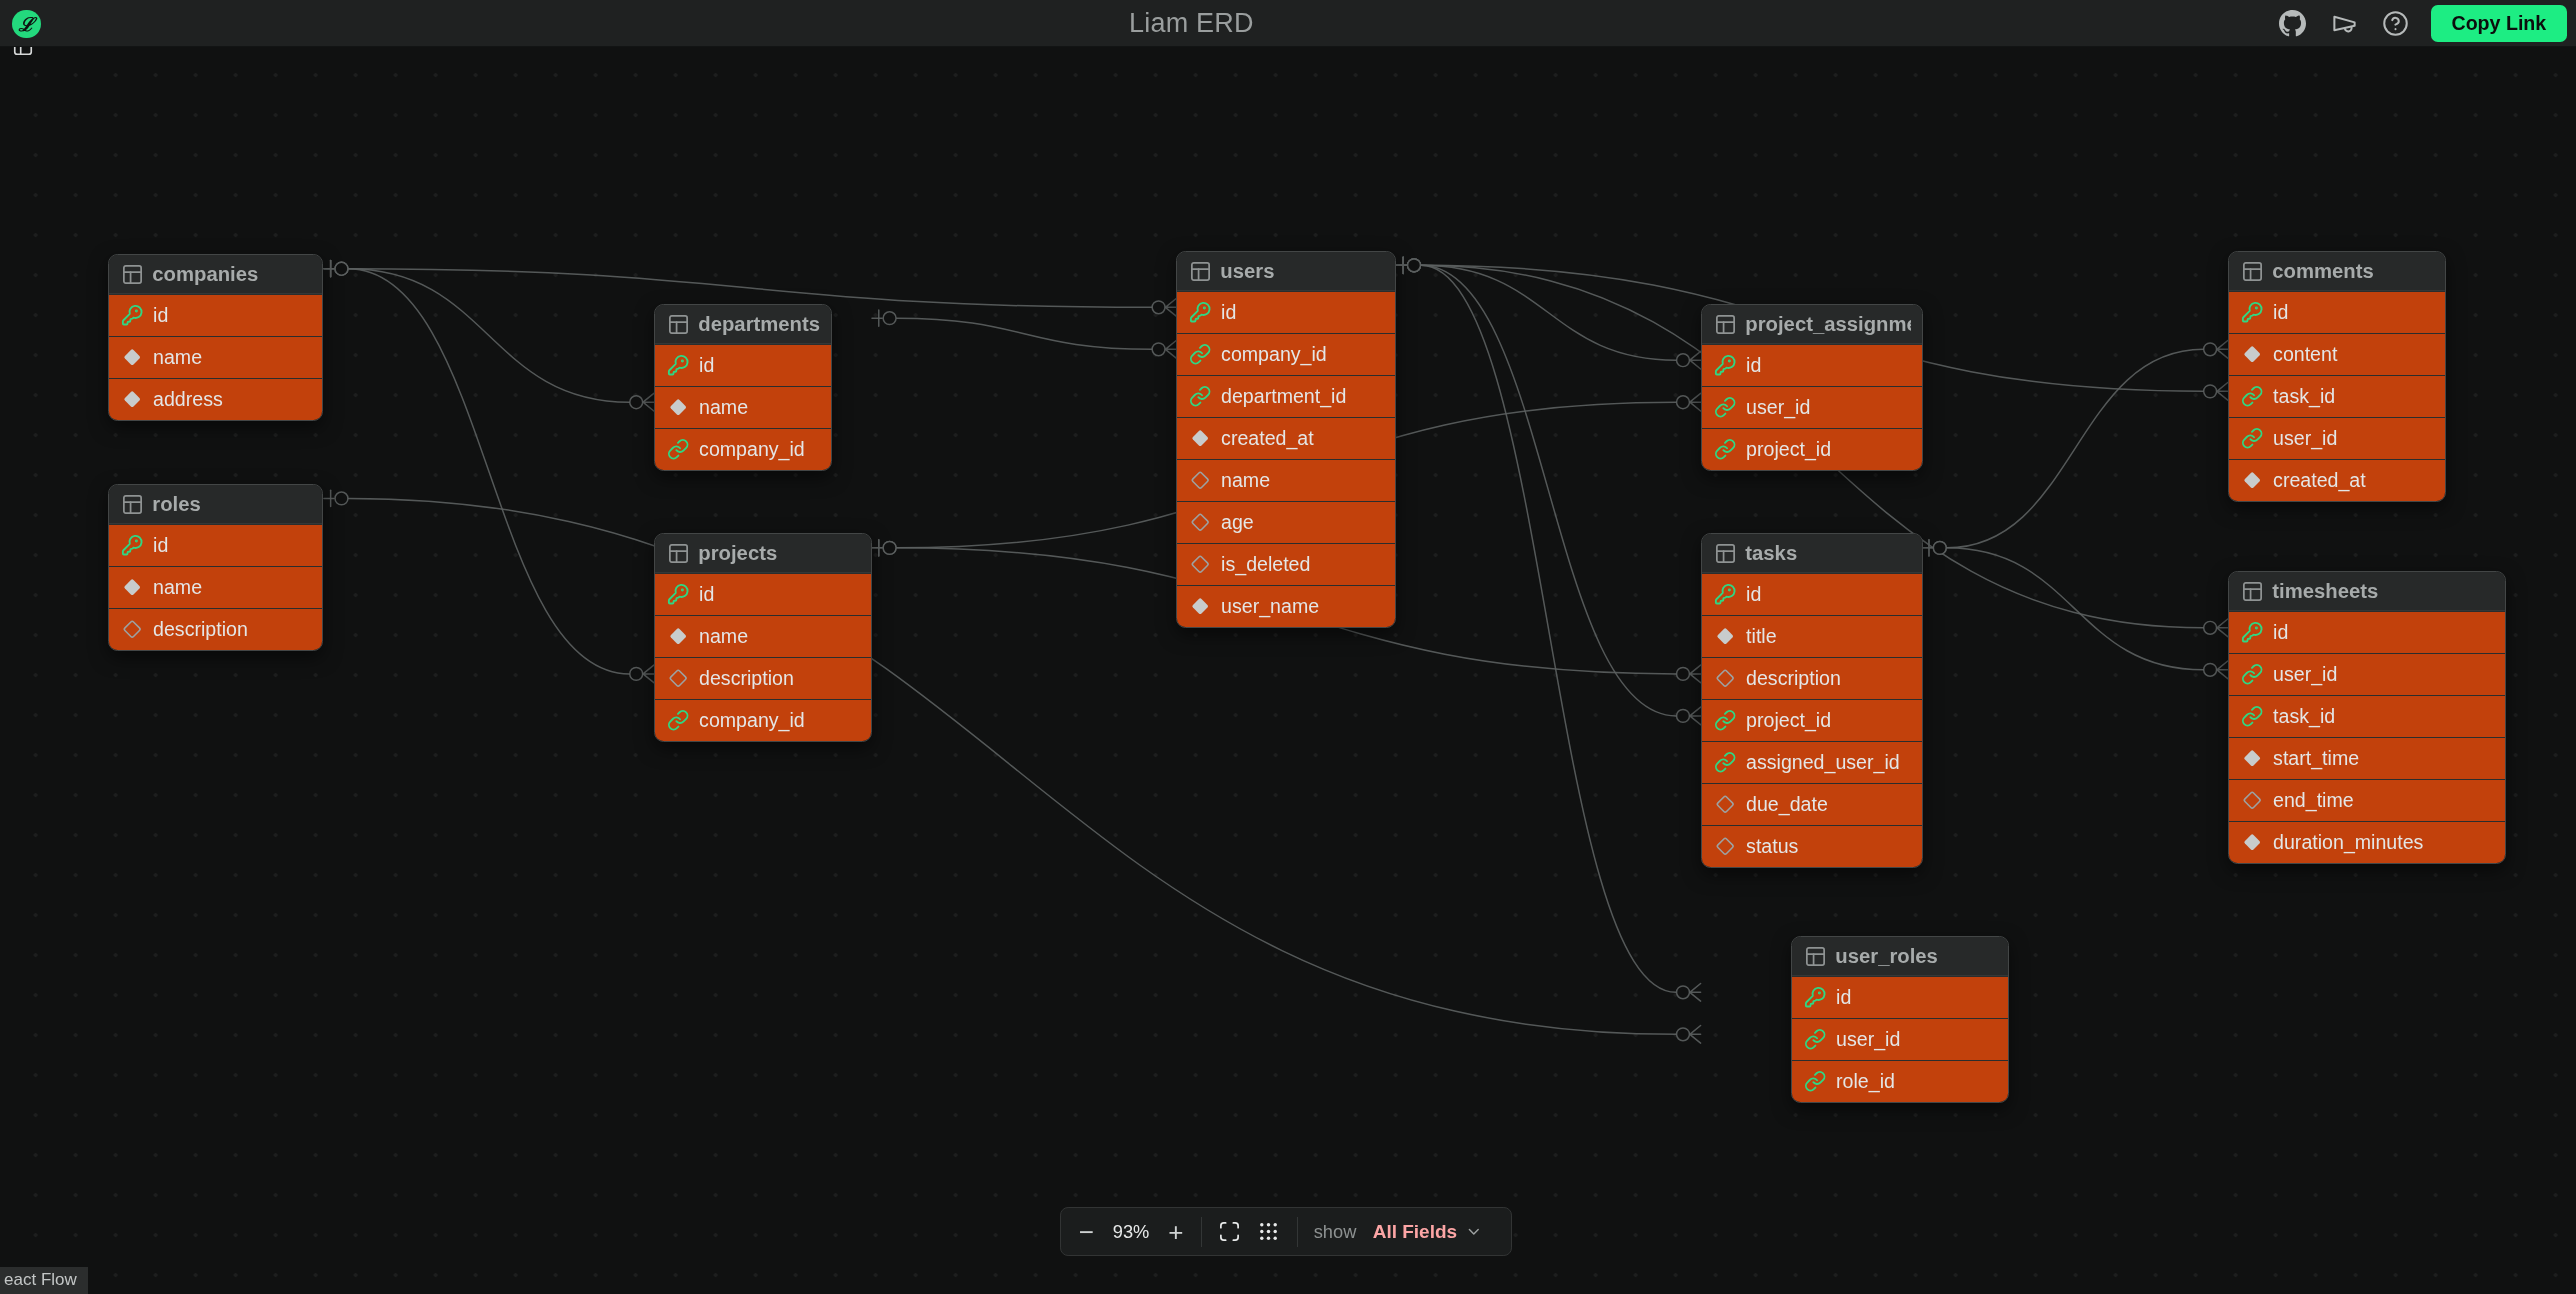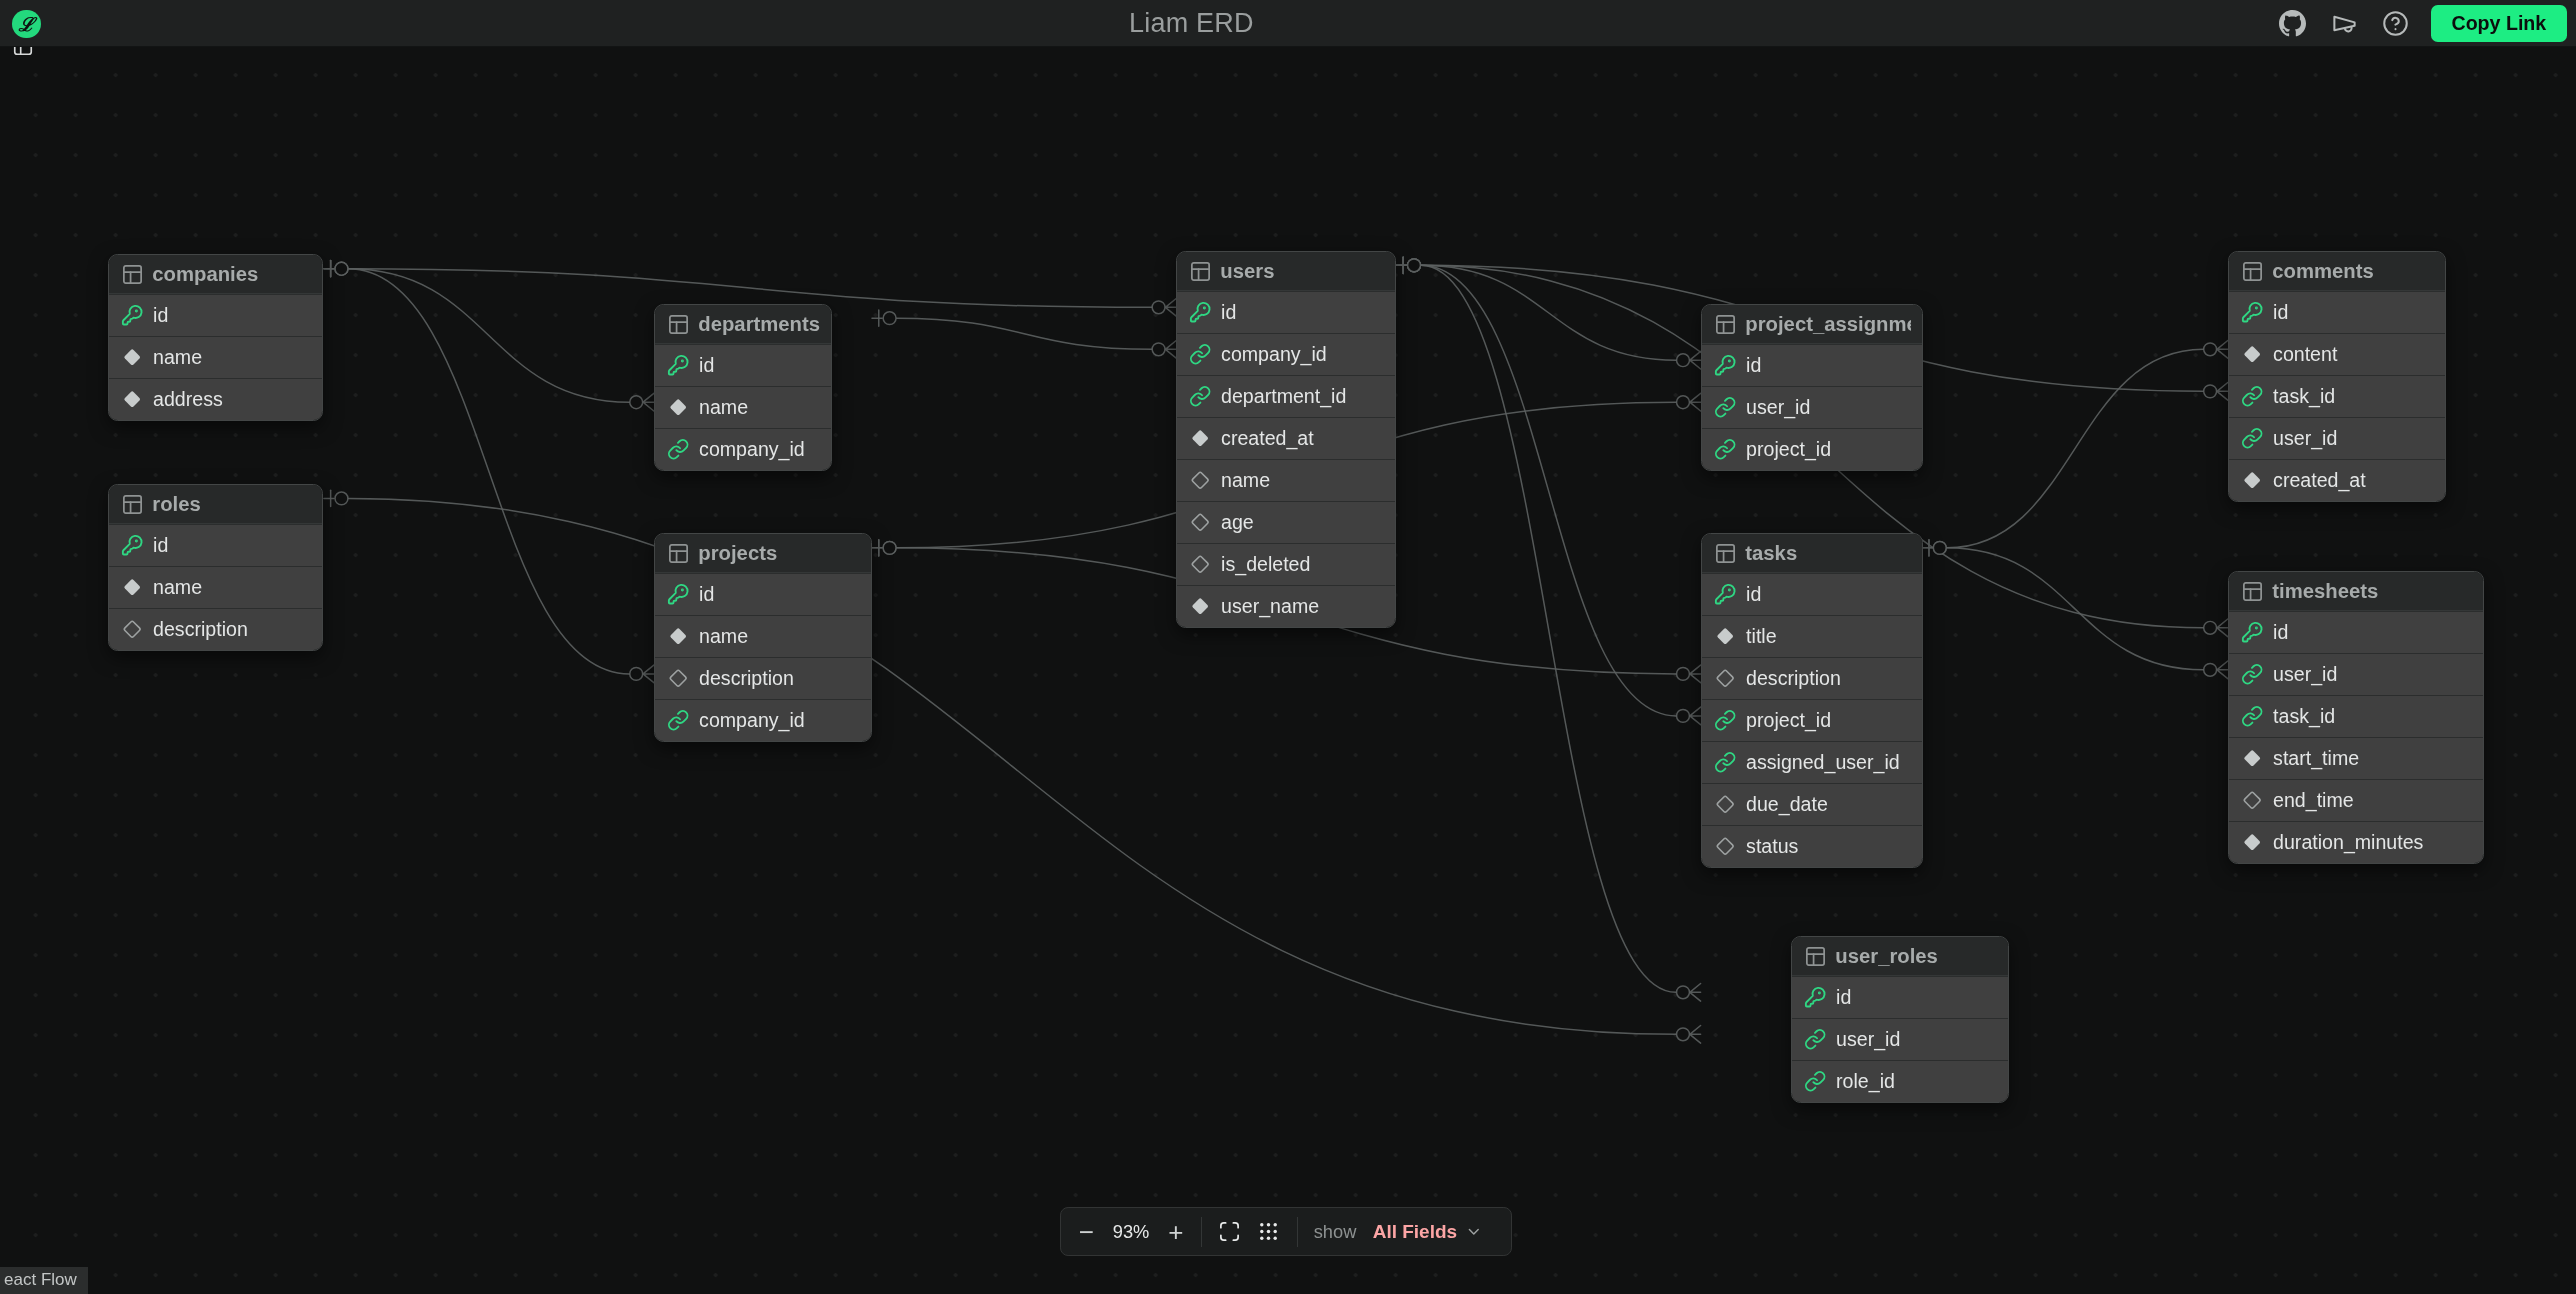--- a/index.html
+++ b/index.html
@@ -25,21 +25,21 @@
   .sidebar-toggle svg { width:22px; height:22px; }
 
   #edges { position:absolute; left:0; top:0; width:2576px; height:1247px; pointer-events:none; z-index:1; }
   #nodes { position:absolute; left:0; top:0; width:100%; height:100%; z-index:2; }
 
   
   .table-node { position:absolute; background:#151717; border:1px solid #434646; border-radius:9.5px; overflow:hidden; box-shadow:0 6.8px 17.6px rgba(0,0,0,.5); cursor:grab; }
   .tn-header { height:39px; background:#272929; display:flex; align-items:center; gap:8.8px; padding:0 11.5px; border-bottom:0.7px solid #343737; }
   .tn-header svg { width:23px; height:23px; flex:0 0 auto; }
   .tn-title { color:#a7abab; font-size:20.3px; font-weight:600; white-space:nowrap; overflow:hidden; }
-  .tn-row { height:42px; display:flex; align-items:center; gap:10.2px; padding:0 11.5px; background:#404040; border-top:0.7px solid #2b2d2d; }
+  .tn-row { height:42px; display:flex; align-items:center; gap:10.2px; padding:0 11.5px; background:#c2410c; border-top:0.7px solid #2b2d2d; }
   .tn-row:first-of-type { border-top:none; }
   .tn-row svg { width:22.4px; height:22.4px; flex:0 0 auto; }
   .tn-field { color:#e4e6e6; font-size:19.6px; white-space:nowrap; }
 
   
   .toolbar { position:absolute; left:1060px; top:1207px; width:452px; height:49px; background:#1b1d1d; border:0.7px solid #323434; border-radius:8.1px; display:flex; align-items:center; padding:0 16.3px; gap:16.3px; z-index:5; }
   .tb-btn { background:none; border:none; cursor:pointer; display:flex; align-items:center; justify-content:center; color:#cfd2d2; font-family:"Liberation Sans", sans-serif; }
   .tb-minus,.tb-plus { font-size:26px; line-height:1; padding:0 1.4px; }
   .tb-zoom { color:#e7e9e9; font-size:18.3px; min-width:39px; text-align:center; }
   .tb-div { width:0.7px; height:30px; background:#333636; flex:0 0 auto; }
@@ -513,21 +513,21 @@
             </svg>
             <span class="tn-field">user_id</span>
           </div>
           <div class="tn-row">
             <svg viewBox="0 0 24 24">
               <rect x="5.5" y="5.5" width="13" height="13" rx="2" transform="rotate(45 12 12)" fill="#c8cccc"></rect>
             </svg>
             <span class="tn-field">created_at</span>
           </div>
         </div>
-        <div class="table-node" style="left: 2228px; top: 524px; width: 256px;">
+        <div class="table-node" style="left: 2228px; top: 524px; width: 278px;">
           <div class="tn-header">
             <svg viewBox="0 0 24 24" fill="none" stroke="#8f9393" stroke-width="1.8" stroke-linecap="round" stroke-linejoin="round">
               <rect x="3" y="3" width="18" height="18" rx="2"></rect>
               <path d="M3 9.5h18"></path>
               <path d="M10 9.5V21"></path>
             </svg>
             <span class="tn-title">timesheets</span>
           </div>
           <div class="tn-row">
             <svg viewBox="0 0 24 24" fill="none" stroke="#2fd783" stroke-width="2" stroke-linecap="round" stroke-linejoin="round">

